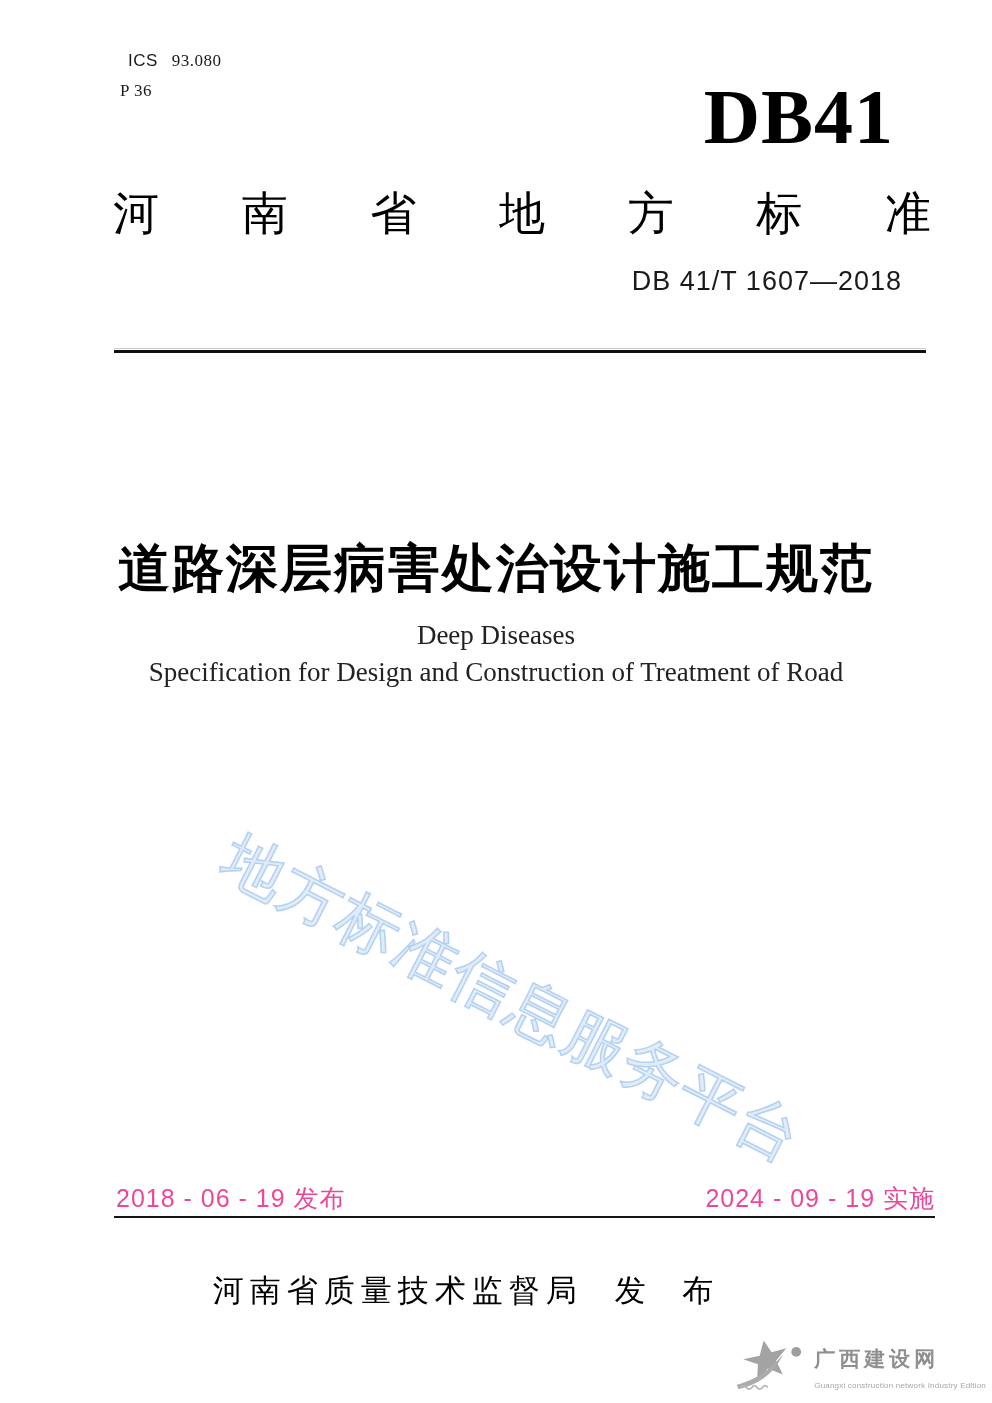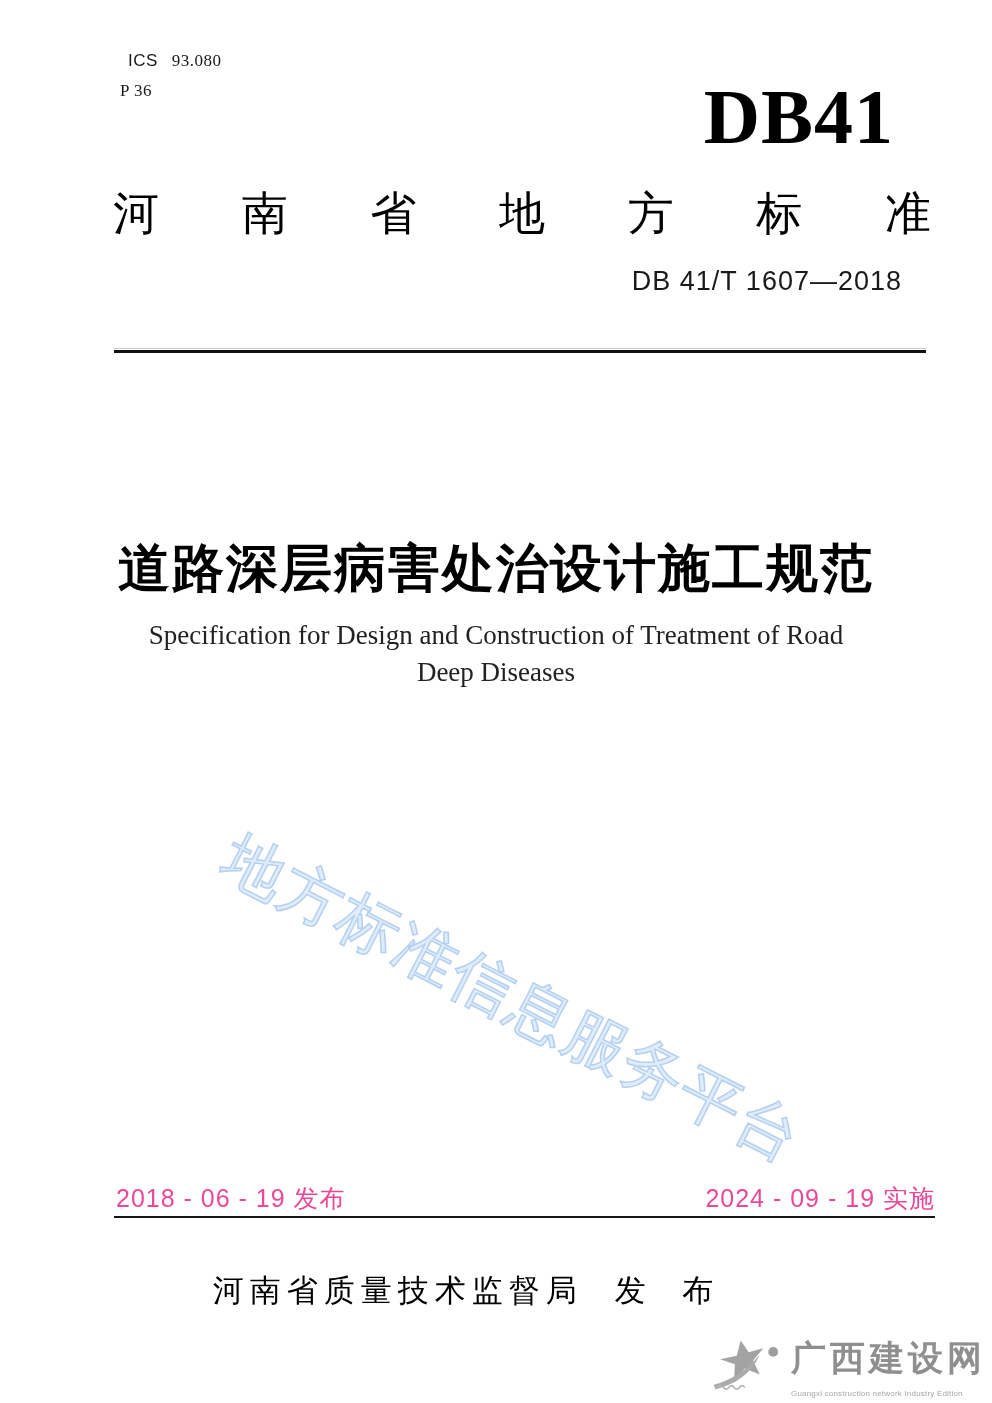--- a/index.html
+++ b/index.html
@@ -158,21 +158,21 @@
     position: absolute;
     right: 6px;
     top: 1338px;
     display: flex;
     align-items: center;
     gap: 8px;
   }
   .logo-text { display: flex; flex-direction: column; }
   .logo-name-cn {
     font-family: "Liberation Serif", serif;
-    font-size: 35px;
+    font-size: 21px;
     font-weight: 600;
     letter-spacing: 4px;
     color: #8f8f8f;
     line-height: 1.1;
   }
   .logo-name-en {
     font-size: 8px;
     color: #a6a6a6;
     letter-spacing: 0.2px;
     margin-top: 10px;
@@ -202,22 +202,22 @@
       <span>准</span>
     </div>
 
   <div class="std-code">DB 41/T 1607—2018</div>
 
   <div class="rule-top"></div>
 
   <h1 class="title-cn">道路深层病害处治设计施工规范</h1>
 
   <div class="title-en">
+    <div>Deep Diseases</div>
     <div>Specification for Design and Construction of Treatment of Road</div>
-    <div>Deep Diseases</div>
   </div>
 
   <div class="watermark">地方标准信息服务平台</div>
 
   <div class="dates-row">
     <span>2018 - 06 - 19 发布</span>
     <span>2024 - 09 - 19 实施</span>
   </div>
 
   <div class="rule-bottom"></div>

